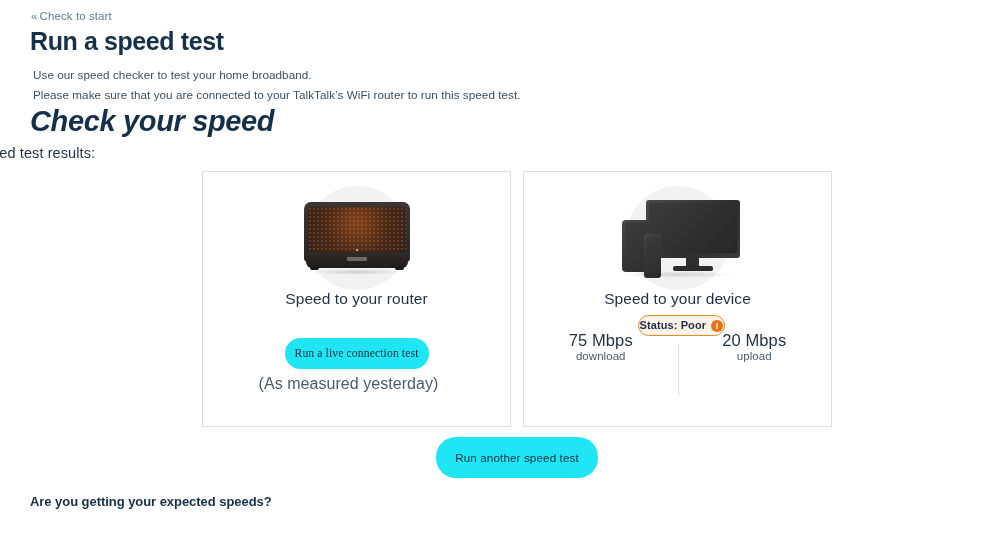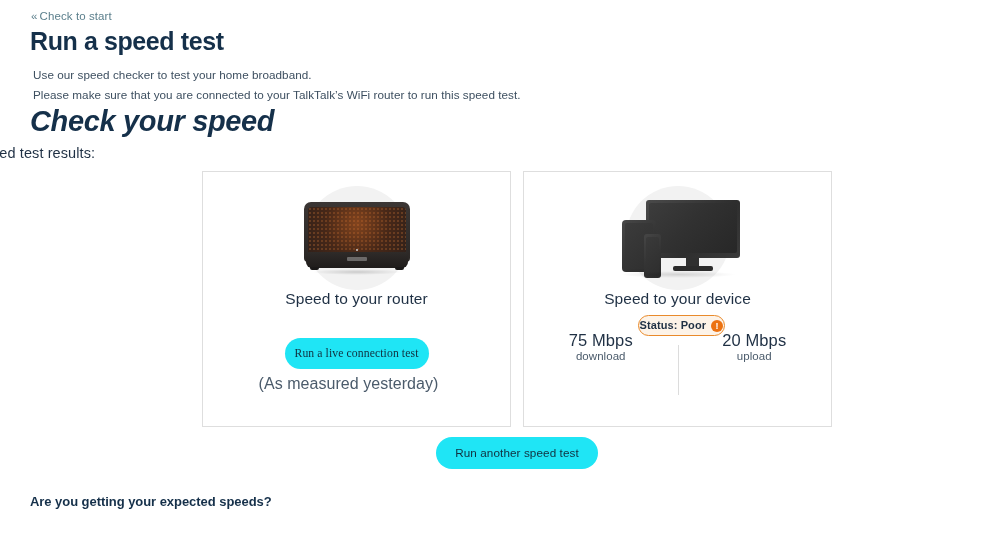--- a/index.html
+++ b/index.html
@@ -291,21 +291,21 @@
     position: absolute;
     left: 50%; top: 173px;
     width: 1px; height: 50px;
     background: #dcdcdc;
   }
 
   
   .btn-another {
     position: absolute;
     left: 436px; top: 437px;
-    width: 162px; height: 32px;
+    width: 162px; height: 41px;
     line-height: 30px;
     text-align: center;
   }
 
   
   .h3 {
     position: absolute;
     left: 30px; top: 494px;
     margin: 0;
     font-size: 13px;

